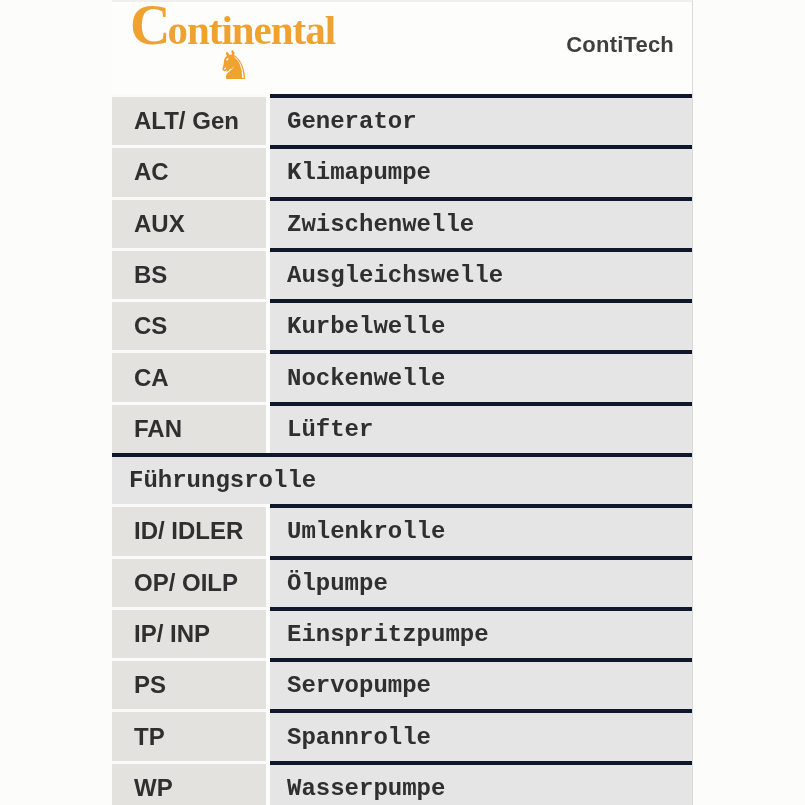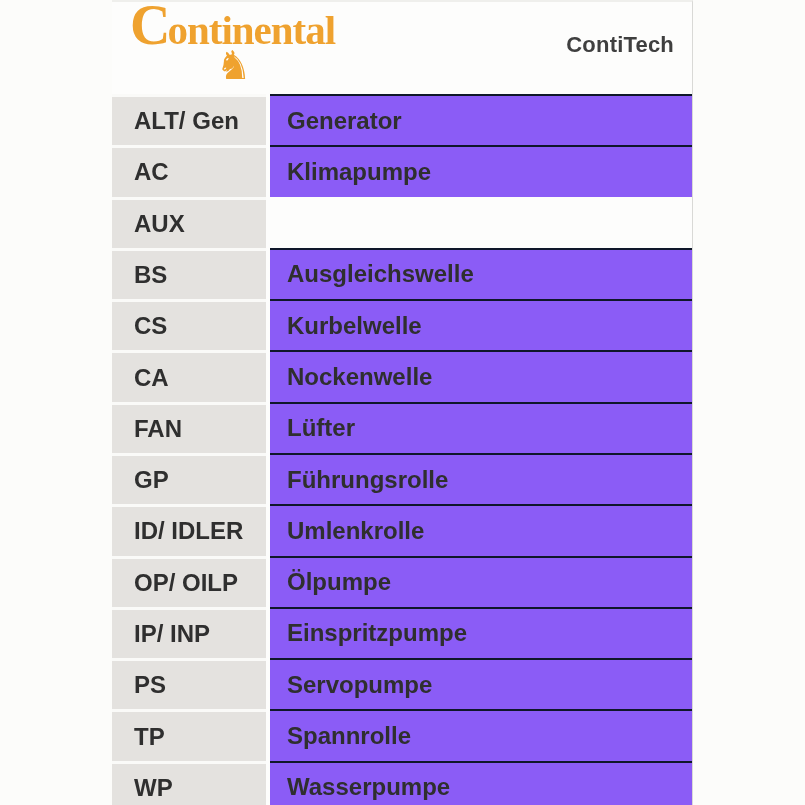--- a/index.html
+++ b/index.html
@@ -89,30 +89,31 @@
     display: flex;
     align-items: center;
     padding-left: 22px;
     font-weight: bold;
     font-size: 24px;
     color: #2F2F2F;
     white-space: nowrap;
   }
   .cell-r {
     flex: 1;
-    background: #8b5cf6;
-    border-top: 2px solid #0f172a;
+    background: #e5e5e5;
+    border-top: 4px solid #0f172a;
     box-sizing: border-box;
     display: flex;
     align-items: center;
     padding-left: 17px;
     font-weight: bold;
     font-size: 24px;
     color: #2F2F2F;
     white-space: nowrap;
+    font-family: Liberation Mono, monospace;
   }
 </style>
 </head>
 <body>
 
 <div class="page">
   <div class="sheet">
 
     <div class="header">
       <div class="logo">
@@ -126,39 +127,39 @@
         <div class="row">
           <div class="cell-l">ALT/ Gen</div>
           <div class="cell-r">Generator</div>
         </div>
         <div class="row">
           <div class="cell-l">AC</div>
           <div class="cell-r">Klimapumpe</div>
         </div>
         <div class="row">
           <div class="cell-l">AUX</div>
+          <div class="cell-r">Zwischenwelle</div>
         </div>
         <div class="row">
           <div class="cell-l">BS</div>
           <div class="cell-r">Ausgleichswelle</div>
         </div>
         <div class="row">
           <div class="cell-l">CS</div>
           <div class="cell-r">Kurbelwelle</div>
         </div>
         <div class="row">
           <div class="cell-l">CA</div>
           <div class="cell-r">Nockenwelle</div>
         </div>
         <div class="row">
           <div class="cell-l">FAN</div>
           <div class="cell-r">Lüfter</div>
         </div>
         <div class="row">
-          <div class="cell-l">GP</div>
           <div class="cell-r">Führungsrolle</div>
         </div>
         <div class="row">
           <div class="cell-l">ID/ IDLER</div>
           <div class="cell-r">Umlenkrolle</div>
         </div>
         <div class="row">
           <div class="cell-l">OP/ OILP</div>
           <div class="cell-r">Ölpumpe</div>
         </div>

